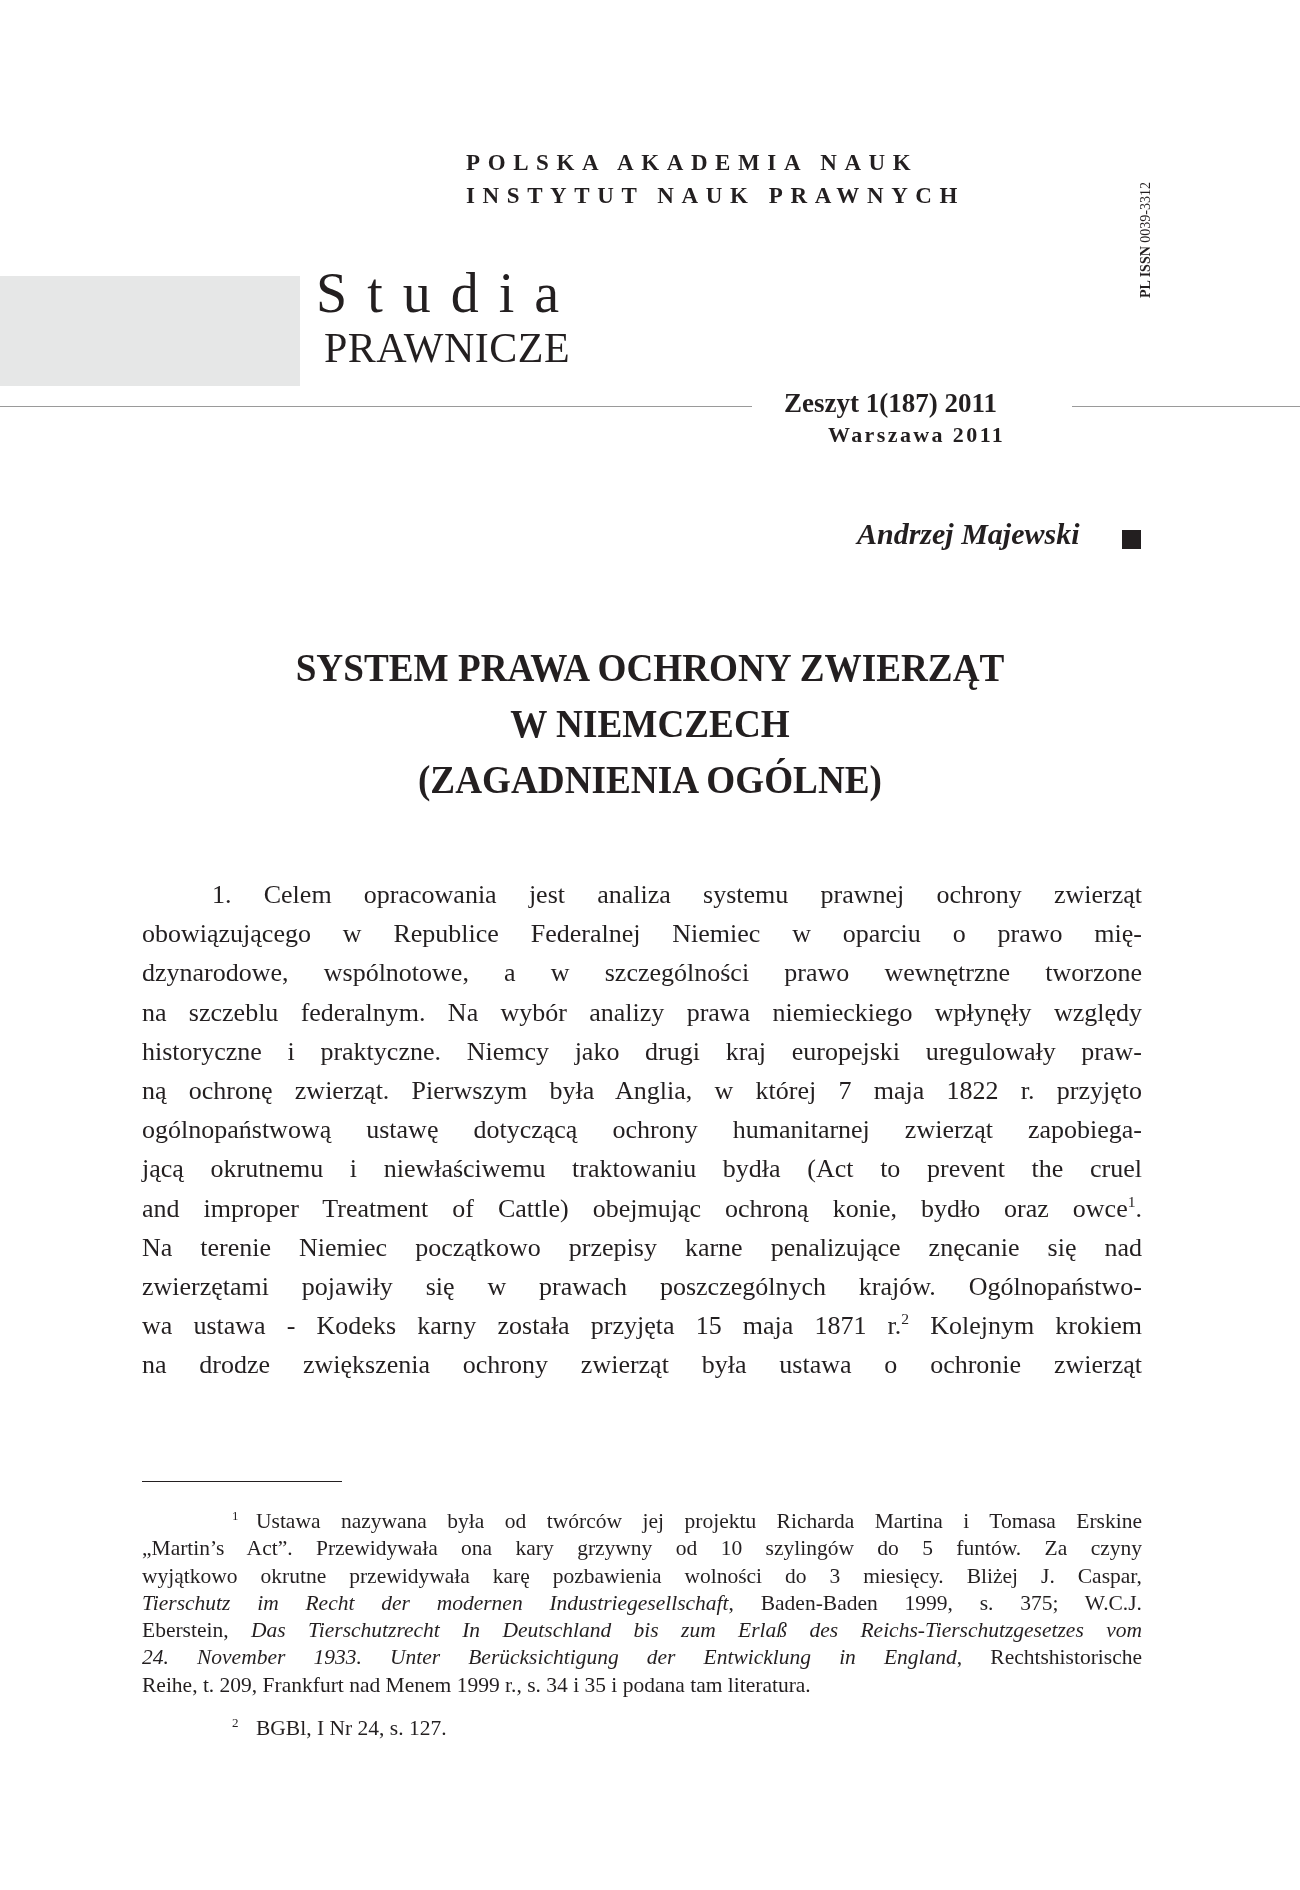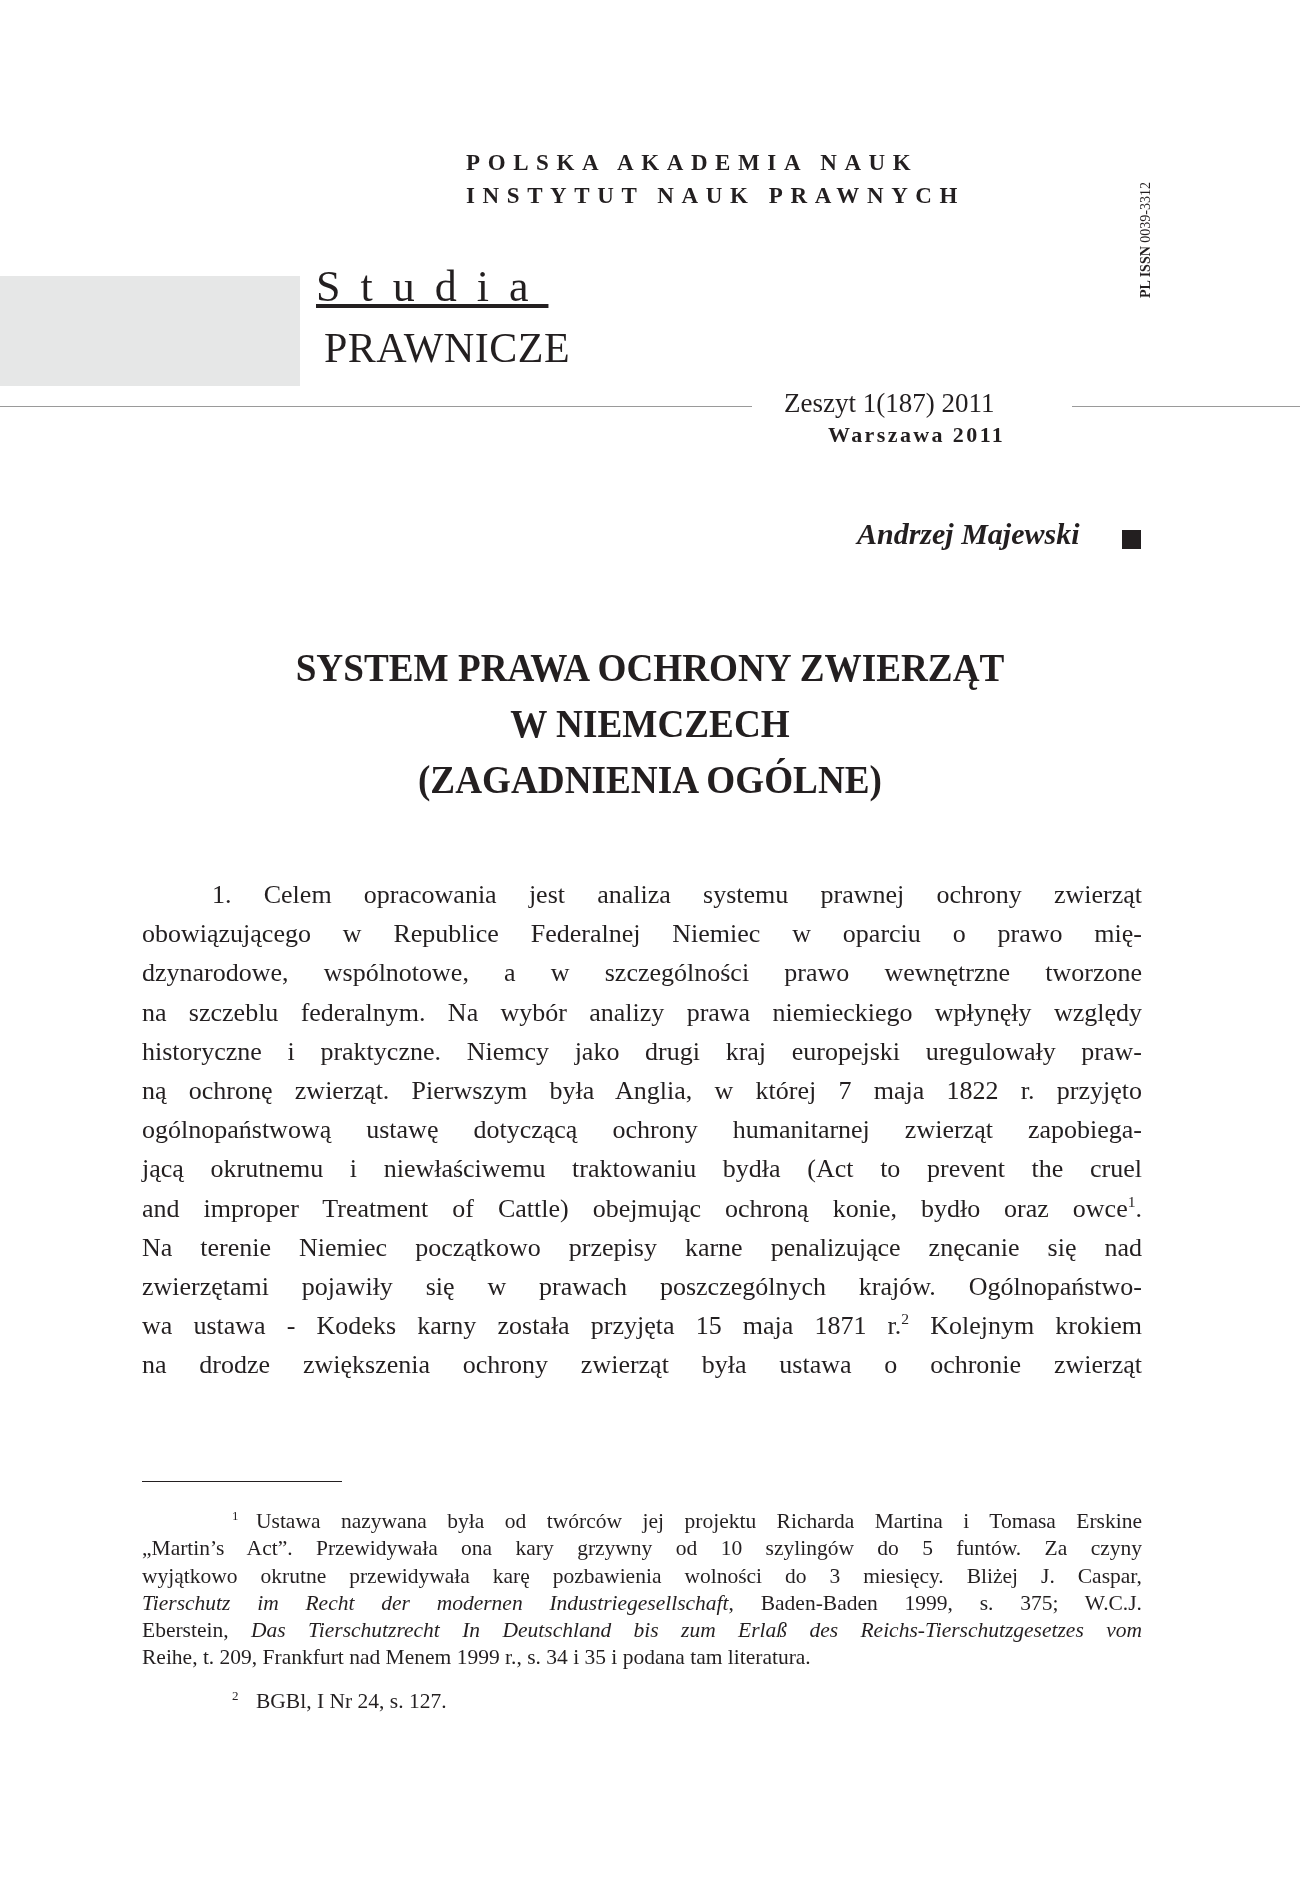--- a/index.html
+++ b/index.html
@@ -4,26 +4,26 @@
 <style>
   html, body { margin: 0; padding: 0; background: #ffffff; }
   body { width: 1300px; height: 1890px; position: relative; overflow: hidden; color: #231f20; font-family: "Liberation Serif", "DejaVu Serif", serif; }
   .abs { position: absolute; }
   .inst { left: 466px; font-size: 23px; letter-spacing: 7.6px; white-space: nowrap; font-weight: 600; }
   #inst1 { top: 150px; }
   #inst2 { top: 183px; }
   #issn { left: 1128px; top: 232px; transform: rotate(-90deg); transform-origin: center; width: 160px; margin-left: -62px; text-align: center; font-size: 14px; white-space: nowrap; }
   #issn b { font-weight: 700; }
   #graybox { left: 0; top: 276px; width: 300px; height: 110px; background: #e6e7e7; }
-  #studia { left: 316px; top: 265px; font-size: 44px; letter-spacing: 20px; line-height: 1; text-decoration: underline; }
+  #studia { left: 316px; top: 265px; font-size: 56px; letter-spacing: 20px; line-height: 1; }
   #prawnicze { left: 324px; top: 327px; font-size: 42px; letter-spacing: 0.5px; line-height: 1; }
   .rule { height: 0; border-top: 1.5px solid #9a9a9a; }
   #rule-left { left: 0; top: 406px; width: 752px; }
   #rule-right { left: 1072px; top: 406px; width: 228px; }
-  #zeszyt { left: 784px; top: 388px; font-size: 27px; font-weight: 400; white-space: nowrap; }
+  #zeszyt { left: 784px; top: 388px; font-size: 27px; font-weight: 700; white-space: nowrap; }
   #warszawa { left: 828px; top: 422px; font-size: 22px; font-weight: 700; letter-spacing: 2.4px; white-space: nowrap; }
   #author { left: 857px; top: 517px; font-size: 30px; font-style: italic; font-weight: 700; white-space: nowrap; }
   #author-square { left: 1122px; top: 530px; width: 19px; height: 19px; background: #231f20; }
   #title { left: 150px; top: 640px; width: 1000px; text-align: center; font-size: 40px; line-height: 56px; font-weight: 700; transform: scaleX(0.93); transform-origin: center top; }
   #title div { white-space: nowrap; }
   #body { left: 142px; top: 875px; width: 1000px; font-size: 26px; line-height: 39.2px; }
   .jline { text-align: justify; text-align-last: justify; white-space: nowrap; height: 39.2px; overflow: visible; }
   .indent { padding-left: 70px; }
   sup { font-size: 60%; line-height: 0; vertical-align: super; }
   #fn-rule { left: 142px; top: 1481px; width: 200px; border-top: 1.5px solid #231f20; }
@@ -76,15 +76,16 @@
   <div class="jline"><span>na drodze zwiększenia ochrony zwierząt była ustawa o ochronie zwierząt</span></div>
 </div>
 
 <div class="abs rule" id="fn-rule"></div>
 <div class="abs" id="footnotes">
     <div class="fline fn-indent"><span class="fnum">1</span><span>Ustawa nazywana była od twórców jej projektu Richarda Martina i Tomasa Erskine</span></div>
     <div class="fline"><span>„Martin’s Act”. Przewidywała ona kary grzywny od 10 szylingów do 5 funtów. Za czyny</span></div>
     <div class="fline"><span>wyjątkowo okrutne przewidywała karę pozbawienia wolności do 3 miesięcy. Bliżej J. Caspar,</span></div>
     <div class="fline"><i>Tierschutz im Recht der modernen Industriegesellschaft</i><span>, Baden-Baden 1999, s. 375; W.C.J.</span></div>
     <div class="fline"><span>Eberstein, </span><i>Das Tierschutzrecht In Deutschland bis zum Erlaß des Reichs-Tierschutzgesetzes vom</i></div>
+    <div class="fline"><i>24. November 1933. Unter Berücksichtigung der Entwicklung in England</i><span>, Rechtshistorische</span></div>
     <div class="fline left"><span>Reihe, t. 209, Frankfurt nad Menem 1999 r., s. 34 i 35 i podana tam literatura.</span></div>
     <div class="fline left fn-indent"><span class="fnum">2</span><span>BGBl, I Nr 24, s. 127.</span></div>
   </div>
 
 </body></html>

